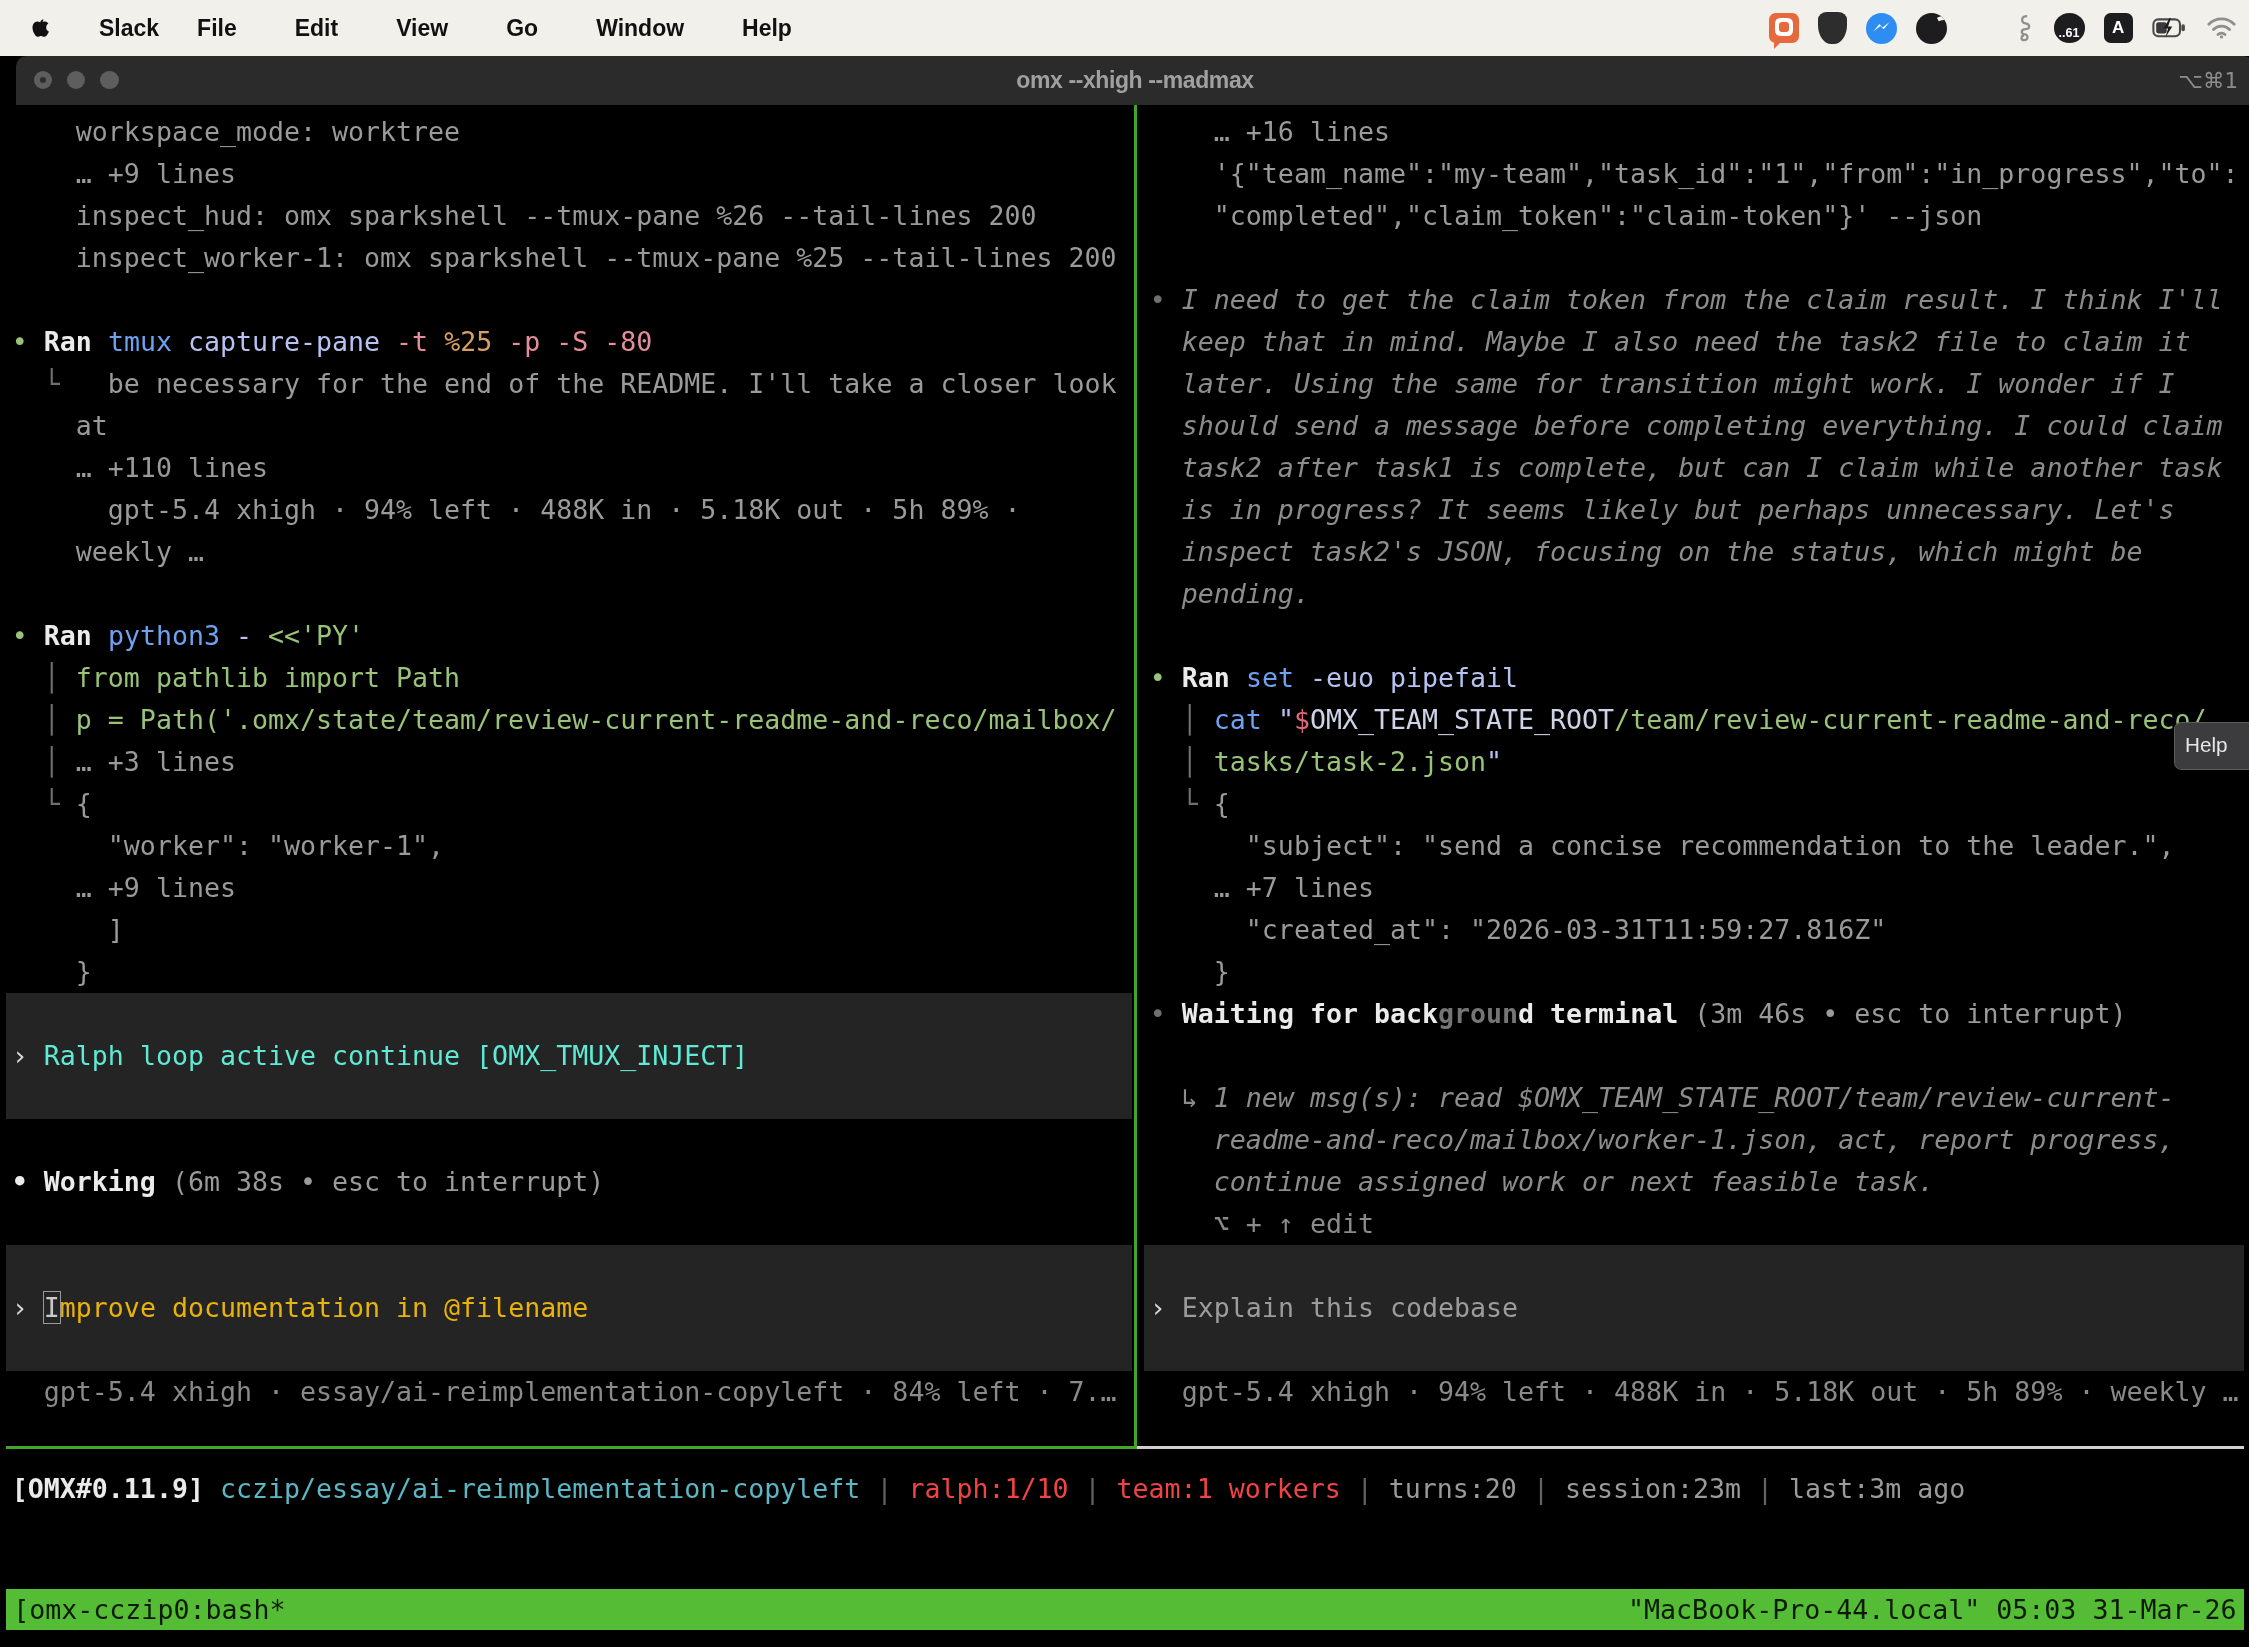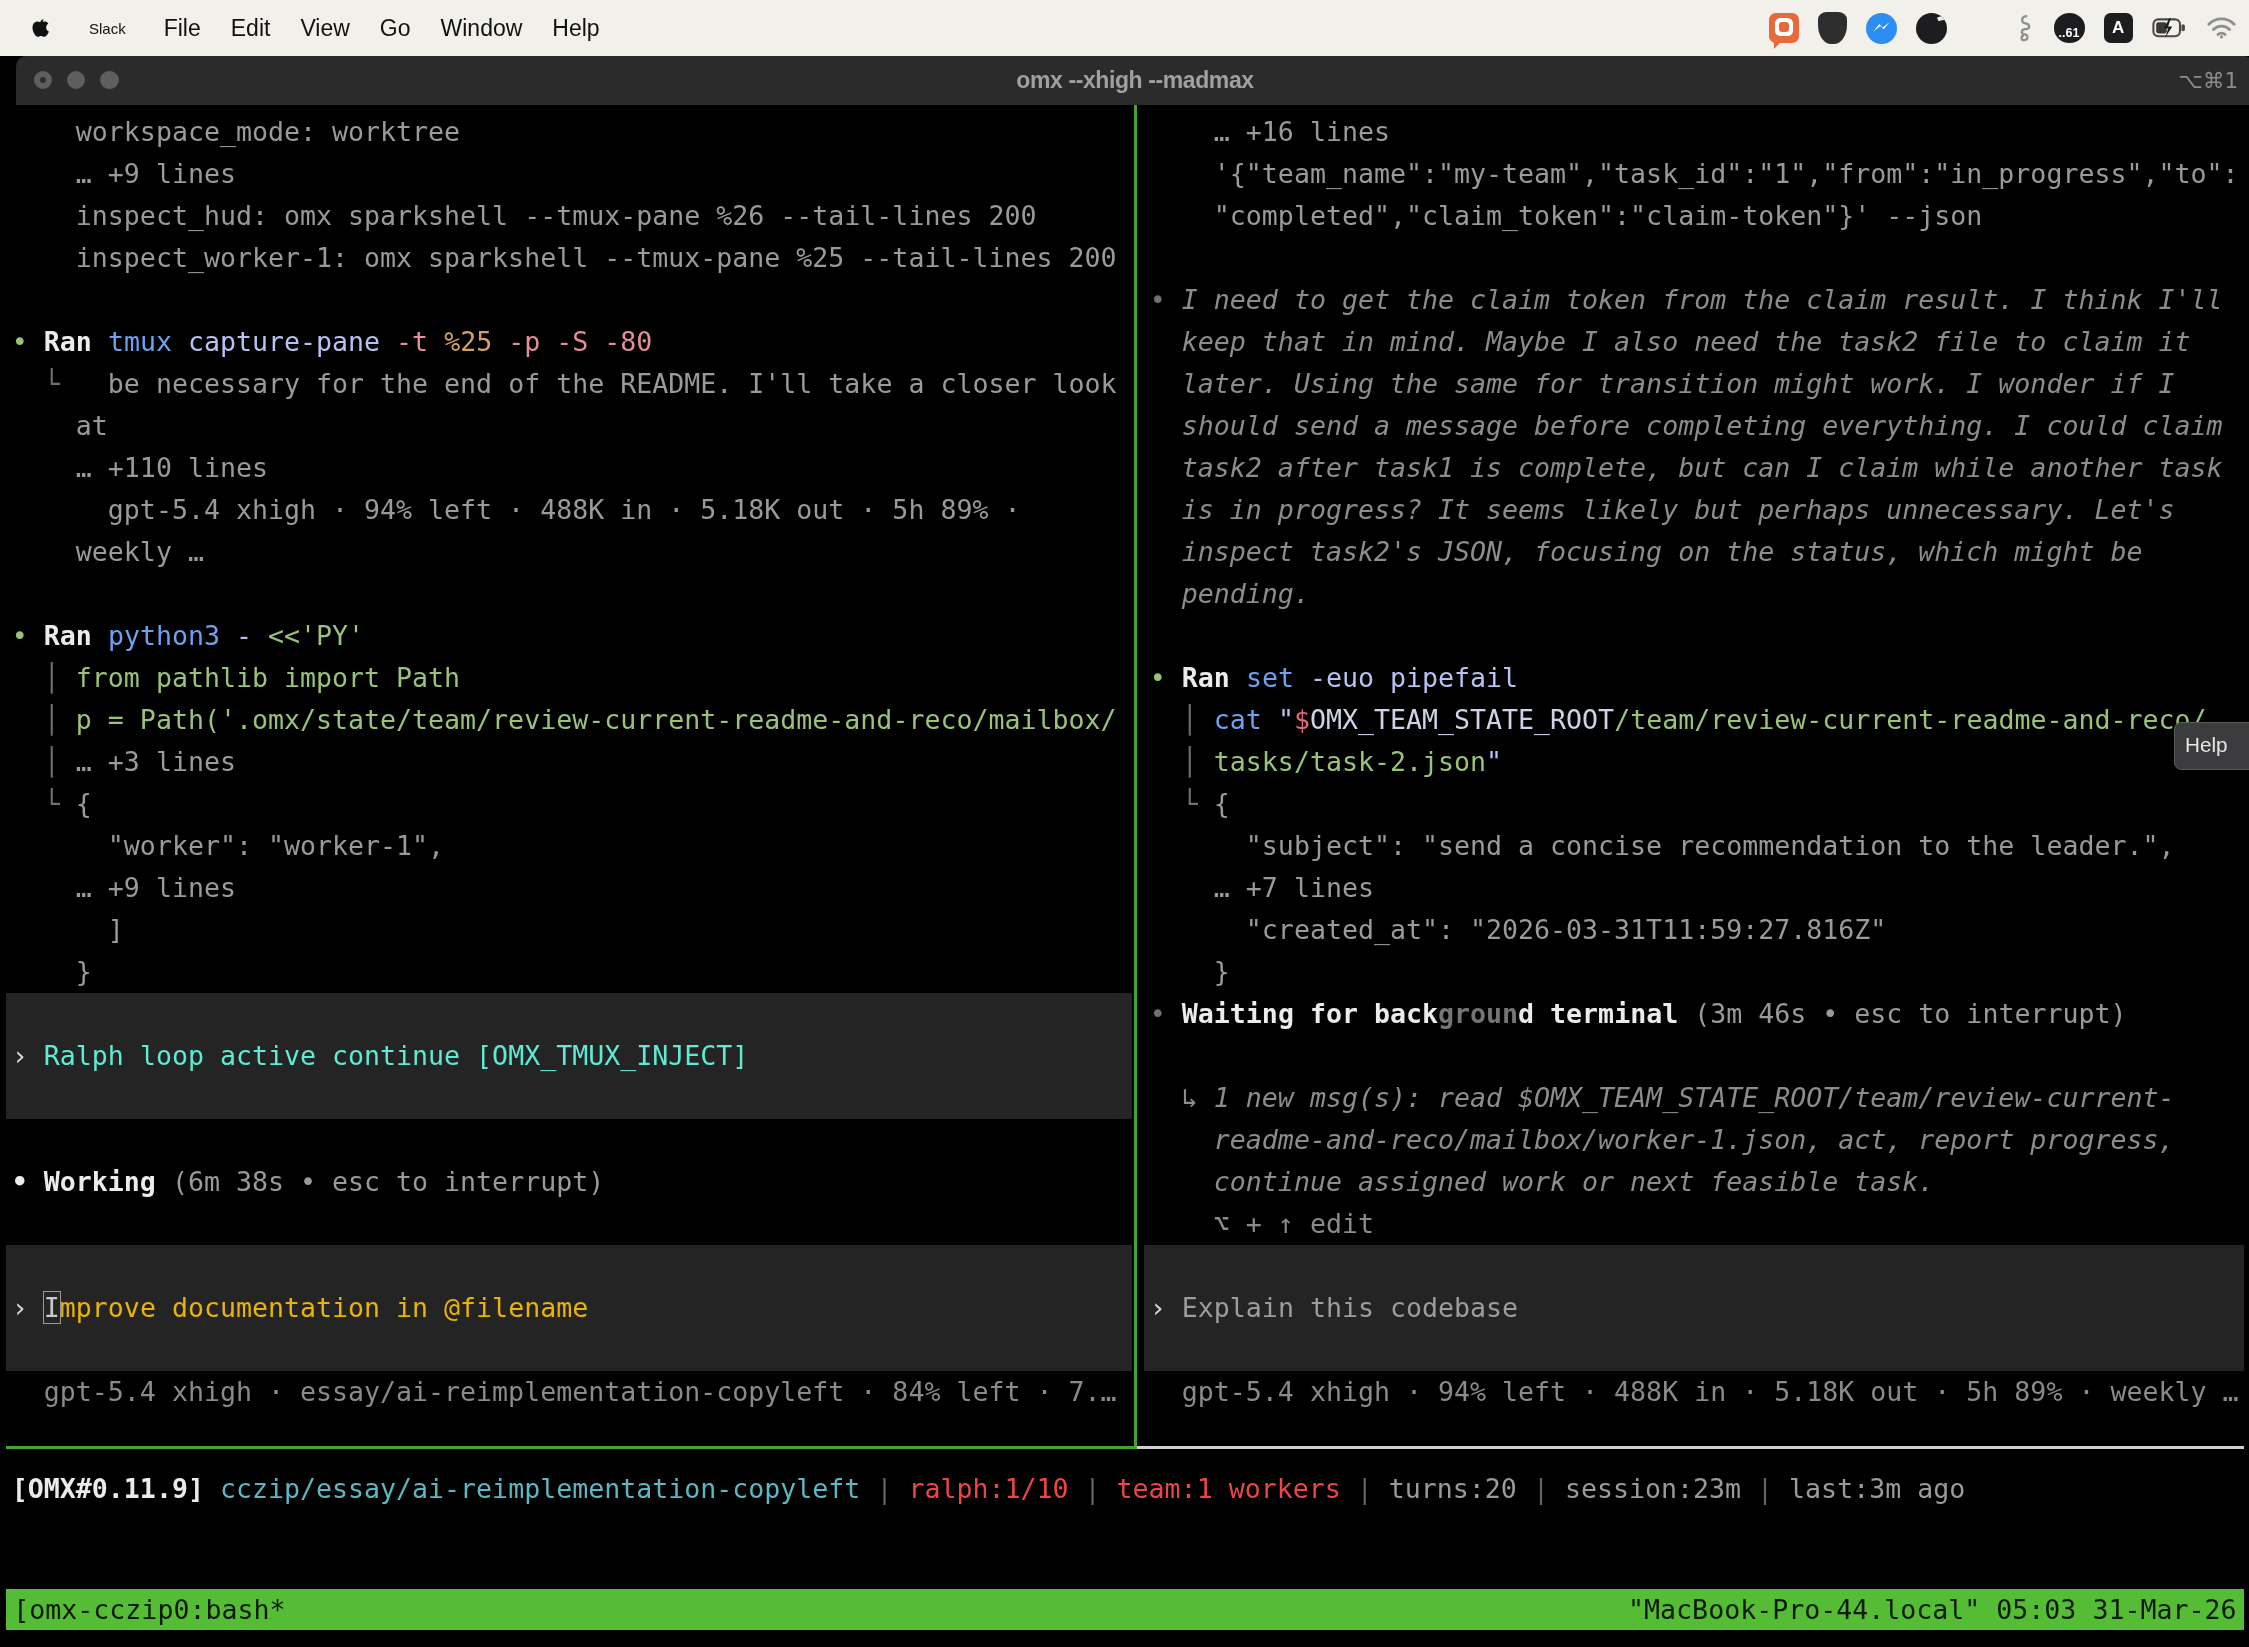--- a/index.html
+++ b/index.html
@@ -4,21 +4,21 @@
 <style>
   html,body{margin:0;padding:0;background:#000;}
   body{width:2250px;height:1648px;position:relative;overflow:hidden;
        font-family:"Liberation Sans",sans-serif;}
 
   
   .menubar{position:absolute;left:0;top:0;width:2250px;height:56px;
     background:#f2f0ea;display:flex;align-items:center;color:#111;}
   .menu-left{display:flex;align-items:center;gap:38px;padding-left:32px;}
   .apple{width:19px;height:23px;display:inline-block;}
-  .menu-app{font-weight:normal;font-size:15px;}
+  .menu-app{font-weight:bold;font-size:23px;margin-left:10px;}
   .menu-item{font-size:23px;}
   .menu-right{margin-left:auto;display:flex;align-items:center;gap:19px;padding-right:13px;}
 
   .ic{display:inline-flex;align-items:center;justify-content:center;}
   .ic-chat{width:29.5px;height:29.5px;background:#e56a3e;border-radius:6.6px;position:relative;}
   .ic-chat .inner{position:absolute;left:5.9px;top:5.2px;width:17.7px;height:17.7px;background:#fff;border-radius:5.2px;}
   .ic-chat .inner2{position:absolute;left:9.6px;top:8.9px;width:10.3px;height:10.3px;background:#e56a3e;border-radius:3px;}
   .ic-chat .tail{position:absolute;left:4.4px;bottom:-5.9px;width:0;height:0;
      border-left:7.4px solid #e56a3e;border-bottom:7.4px solid transparent;}
   .ic-shield{width:29.5px;height:32px;background:#2d2d2d;
@@ -101,21 +101,21 @@
 <body>
 
 <div class="menubar">
   <div class="menu-left">
     <span class="apple">
       <svg viewBox="0 0 220 270" width="19" height="23">
           <path fill="#111" d="M130.8 27.6c-9 .7-19.5 6.4-25.6 13.9-5.5 6.8-10.1 16.9-8.3 26.7 9.9.8 20-5 26.1-12.5 6.1-7.5 10.2-17.4 7.8-28.1zM165 122c-.3-30 24.5-44.4 25.6-45.1-13.9-20.4-35.6-23.2-43.3-23.5-18.4-1.9-36 10.8-45.3 10.8-9.3 0-23.8-10.6-39.1-10.3-20.1.3-38.7 11.7-49 29.7-20.9 36.2-5.3 89.8 15 119.2 10 14.4 21.8 30.6 37.3 30 15-.6 20.7-9.7 38.8-9.7s23.2 9.7 39.1 9.4c16.2-.3 26.4-14.7 36.3-29.2 11.4-16.7 16.1-32.9 16.4-33.7-.4-.2-31.5-12.1-31.8-47.6z"></path>
         </svg>
     </span>
     <span class="menu-app">Slack</span>
-    <span id="menu-items" style="display:flex;gap:30px;">
+    <span id="menu-items" style="display:flex;gap:58px;font-weight:bold;">
         <span class="menu-item">File</span>
         <span class="menu-item">Edit</span>
         <span class="menu-item">View</span>
         <span class="menu-item">Go</span>
         <span class="menu-item">Window</span>
         <span class="menu-item">Help</span>
       </span>
   </div>
   <div class="menu-right">
     <span class="ic ic-chat">

